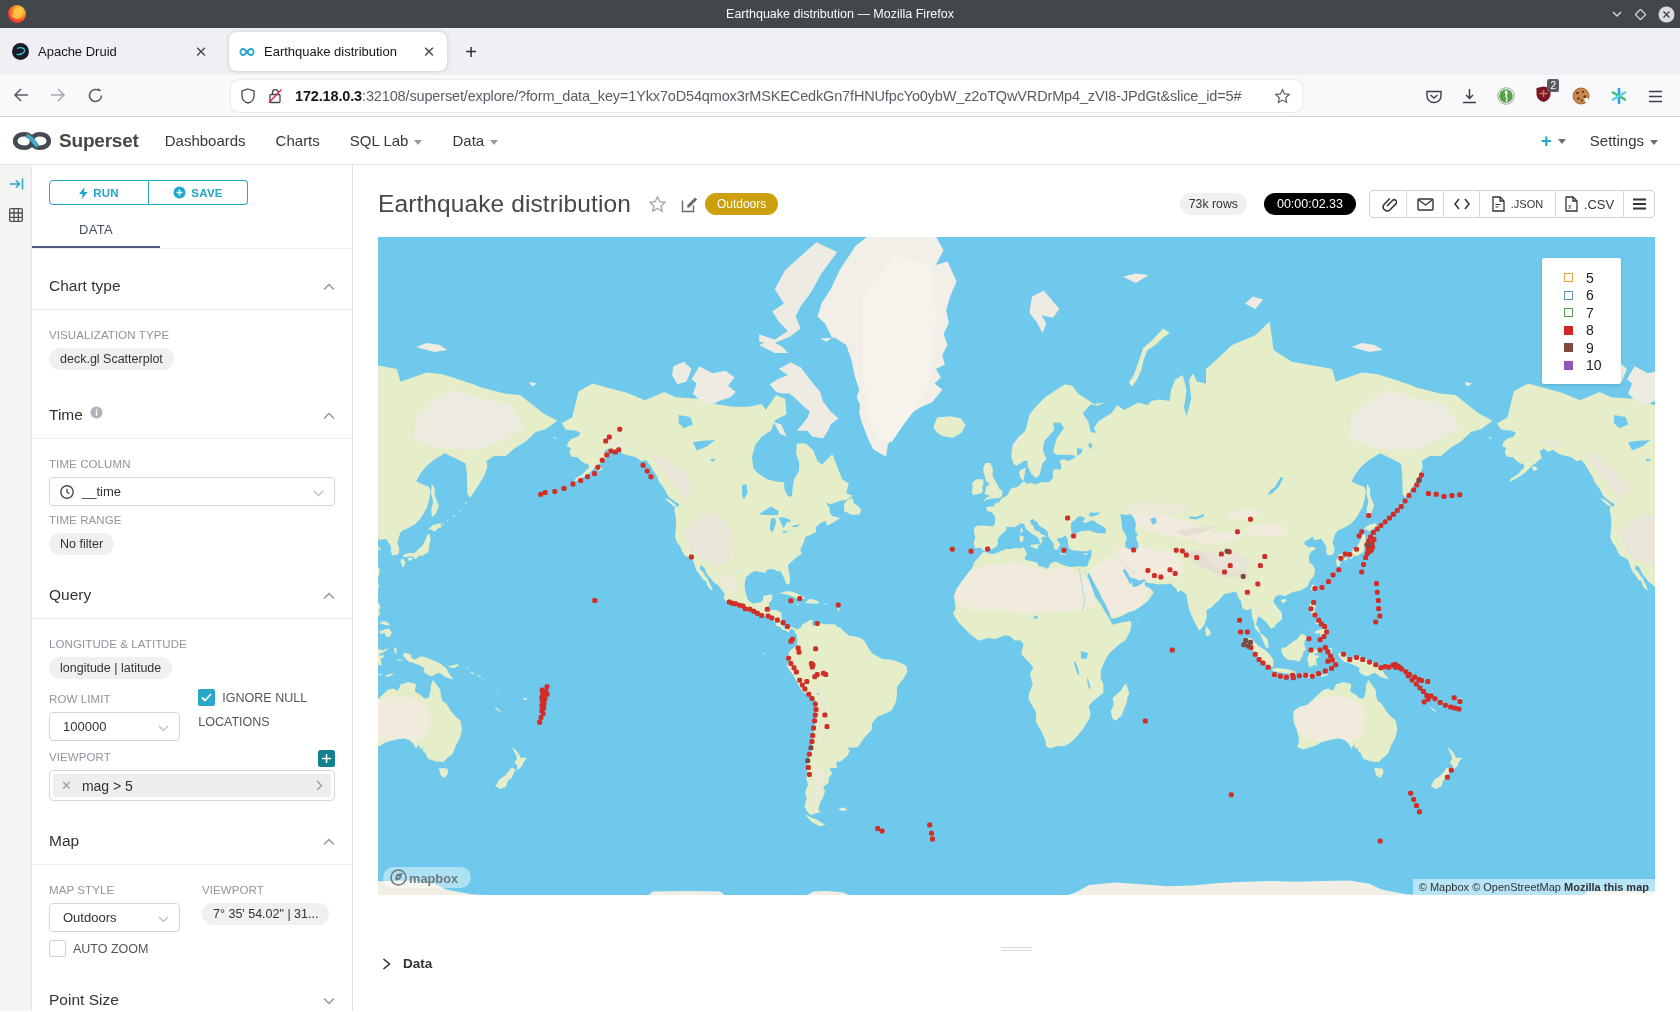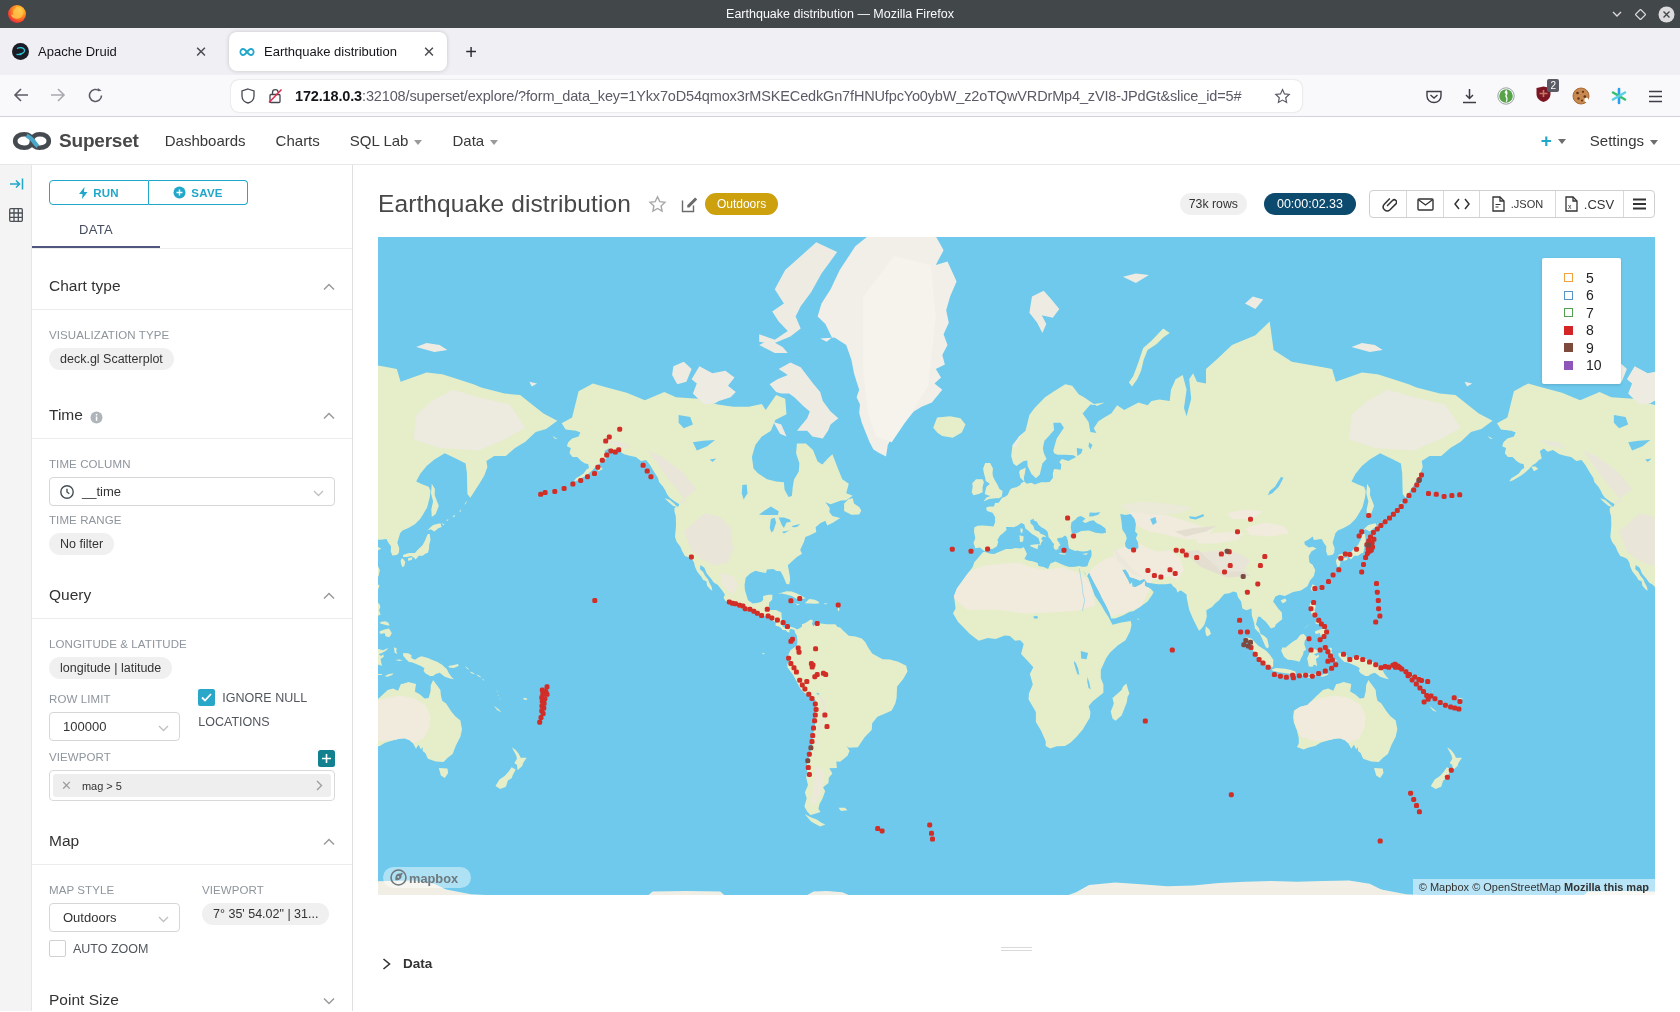--- a/index.html
+++ b/index.html
@@ -25,32 +25,32 @@
 .snavright{position:absolute;right:22px;display:flex;align-items:center;gap:24px}
 .main{display:flex;height:846px}
 .iconstrip{width:32px;background:#f4f4f4;border-right:1px solid #e6e6e6;padding-top:12px}
 .sidebar{width:321px;border-right:1px solid #e0e0e0;padding:15px 17px 0 17px;position:relative;height:100%;overflow:hidden}
 .runsave{display:flex;width:199px;height:25px}
 .runsave .btn{flex:1;border:1px solid #20a7c9;color:#20a7c9;font-size:11.5px;font-weight:bold;display:flex;align-items:center;justify-content:center;gap:5px;letter-spacing:.2px}
 .runsave .btn.l{border-radius:4px 0 0 4px}
 .runsave .btn.r{border-radius:0 4px 4px 0;border-left:none}
 .datatab{margin-top:17px;font-size:13px;color:#474d60;letter-spacing:.3px;padding-bottom:9px;width:128px;text-align:center;border-bottom:2px solid #50567d;margin-left:-17px}
 .tabline{height:1px;background:#ededed;margin:0 -17px}
-.sechead{display:flex;align-items:flex-end;margin-top:20px;padding-bottom:14px;font-size:15.5px;color:#333}
+.sechead{display:flex;align-items:flex-start;margin-top:20px;padding-bottom:14px;font-size:15.5px;color:#333}
 .sechead .chev{margin-left:auto}
 .secline{height:1px;background:#ececec;margin:0 -17px}
 .lbl{font-size:11.5px;color:#8e959c;margin-top:19px;letter-spacing:.1px}
 .pill{display:inline-block;background:#f0f0f0;border-radius:11px;font-size:12.5px;color:#333;padding:4px 11px;margin-top:7px}
 .selbox{border:1px solid #d6d6d6;border-radius:4px;height:29px;display:flex;align-items:center;padding:0 10px;margin-top:7px;background:#fff}
 .selbox .sval{font-size:13px;color:#333;margin-left:8px}
 .selbox .dchev{margin-left:auto}
 .hdr{font-size:24.5px;color:#484848;letter-spacing:.1px}
 .badge{background:#cda00e;color:#fff;font-size:12px;border-radius:11px;padding:4px 12px;margin-left:7px}
 .rowpill{background:#f0f0f0;color:#333;font-size:12.3px;border-radius:11px;padding:4px 9px}
-.timerpill{background:#0c4a6e;color:#fff;font-size:12.5px;border-radius:11px;padding:4px 13px;margin-left:17px}
+.timerpill{background:#000000;color:#fff;font-size:12.5px;border-radius:11px;padding:4px 13px;margin-left:17px}
 .btngroup{display:flex;border:1px solid #d0d0d0;border-radius:4px;height:28px;margin-left:13px}
 .bcell{display:flex;align-items:center;justify-content:center;border-right:1px solid #d9d9d9;color:#333}
 .bcell:last-child{border-right:none}
 .maparea{position:relative;width:1277px;height:658px;margin-top:19px}
 .legend{position:absolute;right:34px;top:21px;width:79px;background:#fff;border-radius:2px;box-shadow:0 1px 3px rgba(0,0,0,.15);padding:11px 0 10px 22px;font-size:14px;color:#222}
 .legrow{display:flex;align-items:center;height:17.5px}
 .legsq{width:9px;height:9px;margin-right:13px}
 .mblogo{position:absolute;left:5px;bottom:7px;width:88px;height:21px;background:rgba(255,255,255,.45);border-radius:11px;display:flex;align-items:center;padding:0 7px}
 .attrib{position:absolute;right:0;bottom:0;background:rgba(255,255,255,.5);font-size:11px;color:#333;padding:2px 6px;height:16px;display:flex;align-items:center}
 </style></head>
@@ -277,21 +277,21 @@
       <div class="lbl" style="margin-top:10px">VIEWPORT</div>
       <div style="margin-left:auto;width:17px;height:17px;background:#12808f;border-radius:2.5px;position:relative;margin-bottom:-4px">
           <svg width="9" height="9" viewBox="0 0 9 9" style="position:absolute;left:4px;top:4px">
             <path d="M4.5 0v9M0 4.5h9" stroke="#fff" stroke-width="1.6"></path>
           </svg>
         </div>
     </div>
     <div style="border:1px solid #d9d9d9;border-radius:4px;margin-top:7px;padding:3px">
       <div style="background:#eeeeee;border-radius:3px;height:23px;display:flex;align-items:center;padding:0 8px">
         <span style="color:#9d9d9d;font-size:13px">✕</span>
-        <span style="font-size:11px;color:#333;margin-left:10px">mag &gt; 5</span>
+        <span style="font-size:14px;color:#333;margin-left:10px">mag &gt; 5</span>
         <span style="margin-left:auto;color:#9d9d9d"><svg width="7" height="11" viewBox="0 0 7 11">
               <path d="M1 1l4.5 4.5L1 10" stroke="#9d9d9d" stroke-width="1.4" fill="none"></path>
             </svg></span>
       </div>
     </div>
     <div class="sechead" style="margin-top:31px">Map<span class="chev"><svg width="12" height="8" viewBox="0 0 12 8">
             <path d="M1 6.5L6 1.5l5 5" stroke="#9a9a9a" stroke-width="1.5" fill="none"></path>
           </svg></span></div>
     <div class="secline"></div>
     <div style="display:flex">

